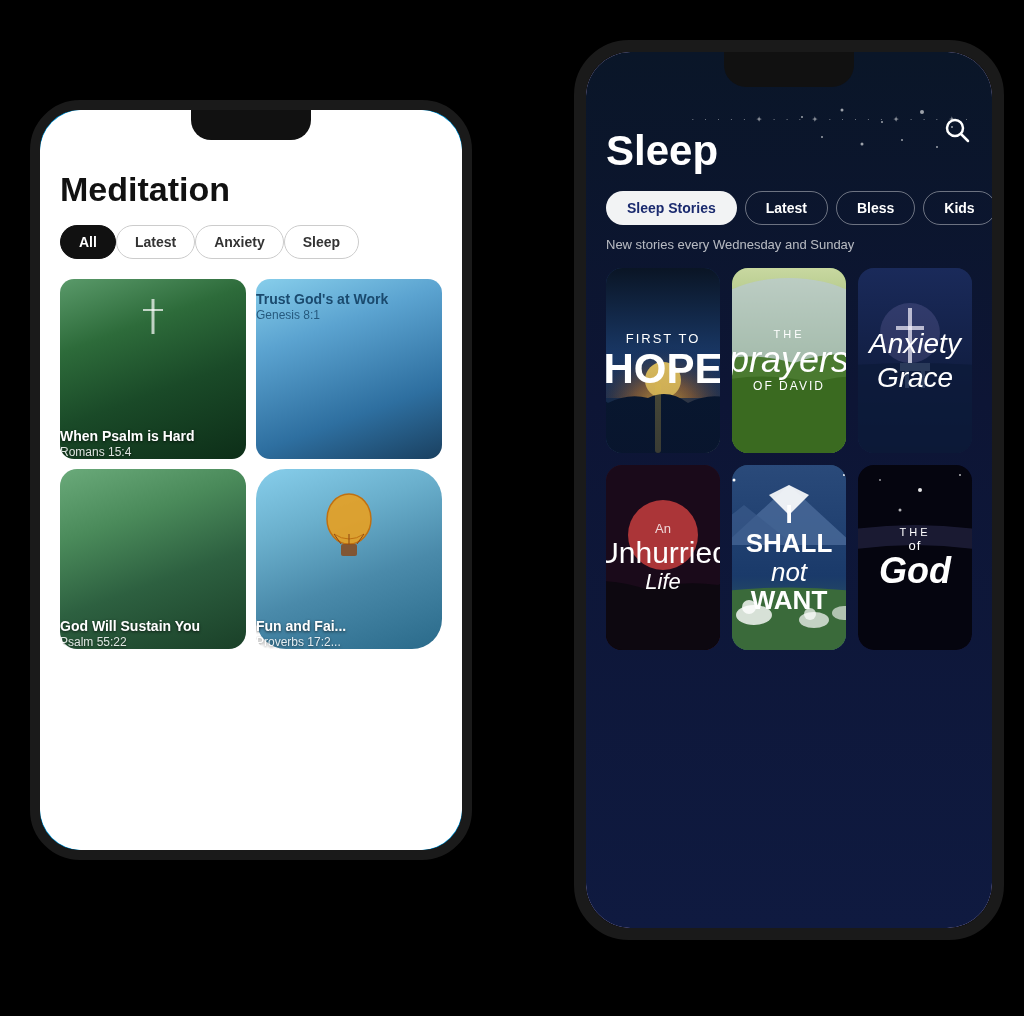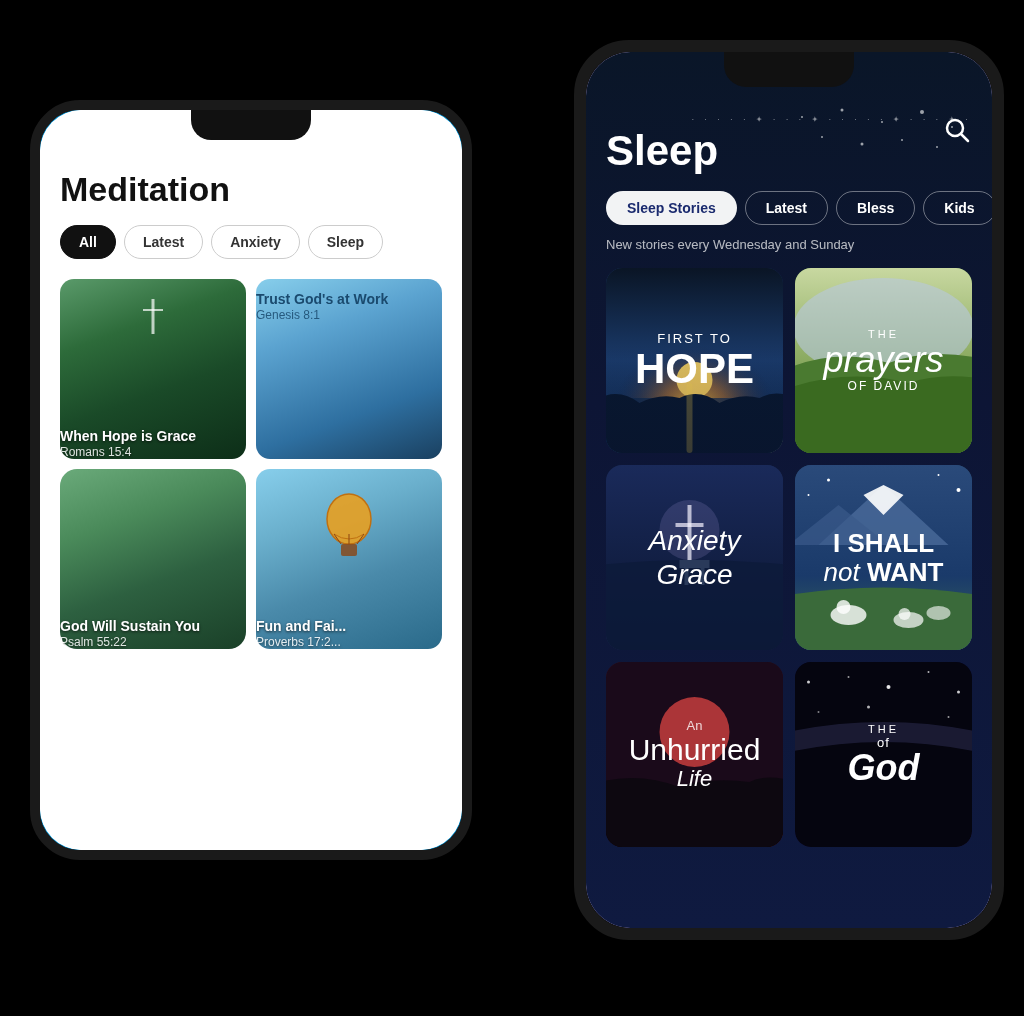--- a/index.html
+++ b/index.html
@@ -61,21 +61,20 @@
     }
     .meditation-title {
       font-size: 34px;
       font-weight: 800;
       color: #111;
       margin-bottom: 16px;
       margin-top: 10px;
     }
     .filter-pills {
       display: flex;
-      gap: 8px;
       margin-bottom: 20px;
       flex-wrap: nowrap;
       overflow: hidden;
     }
     .pill {
       padding: 8px 18px;
       border-radius: 50px;
       font-size: 14px;
       font-weight: 600;
       border: 1.5px solid #ccc;
@@ -252,21 +251,21 @@
       color: #1a2a6e;
       border-color: transparent;
     }
     .sleep-subtitle {
       font-size: 13px;
       color: rgba(255,255,255,0.7);
       margin-bottom: 16px;
     }
     .sleep-grid {
       display: grid;
-      grid-template-columns: 1fr 1fr;
+      grid-template-columns: 1fr 1fr 1fr;
       gap: 12px;
     }
     .sleep-card {
       border-radius: 16px;
       overflow: hidden;
       height: 185px;
       position: relative;
       display: flex;
       align-items: center;
       justify-content: center;
@@ -332,21 +331,21 @@
           <div class="pill">Latest</div>
           <div class="pill">Anxiety</div>
           <div class="pill">Sleep</div>
         </div>
 
         <div class="meditation-grid">
 
           <div class="med-card">
             <div class="med-card-bg card-hope">
               <div class="med-card-info">
-                <div class="card-title">When Hope is Grace</div>
+                <div class="card-title">When Psalm is Hard</div>
                 <div class="card-sub">Romans 15:4</div>
               </div>
             </div>
           </div>
 
           <div class="med-card">
             <div class="med-card-bg card-trust" style="align-items:flex-start; padding-top:12px;">
               <div class="med-card-info card-trust-info">
                 <div class="card-title">Trust God's at Work</div>
                 <div class="card-sub">Genesis 8:1</div>
@@ -357,21 +356,21 @@
           <div class="med-card">
             <div class="med-card-bg card-sustain">
               <div class="med-card-info">
                 <div class="card-title">God Will Sustain You</div>
                 <div class="card-sub">Psalm 55:22</div>
               </div>
             </div>
           </div>
 
           <div class="med-card">
-            <div class="med-card-bg card-fun" style="align-items:flex-end;">
+            <div class="med-card-bg card-fun" style="align-items:flex-end;border-radius:30px;">
 
               <svg width="60" height="80" viewBox="0 0 60 80" style="position:absolute;top:20px;left:50%;transform:translateX(-50%)">
                 <ellipse cx="30" cy="30" rx="22" ry="25" fill="#e8a020" opacity="0.9"></ellipse>
                 <ellipse cx="30" cy="30" rx="22" ry="25" fill="none" stroke="#c07010" stroke-width="1.5"></ellipse>
                 <path d="M15 45 Q30 55 45 45" stroke="#c07010" stroke-width="1" fill="none"></path>
                 <rect x="22" y="55" width="16" height="12" rx="2" fill="#8B4513" opacity="0.8"></rect>
                 <line x1="22" y1="55" x2="15" y2="45" stroke="#8B4513" stroke-width="1"></line>
                 <line x1="38" y1="55" x2="45" y2="45" stroke="#8B4513" stroke-width="1"></line>
                 <line x1="30" y1="55" x2="30" y2="45" stroke="#8B4513" stroke-width="1"></line>
               </svg>
@@ -493,74 +492,74 @@
               <rect x="85" y="100" width="4" height="20" fill="#2a3a5a"></rect>
               <rect x="101" y="100" width="4" height="20" fill="#2a3a5a"></rect>
 
               <ellipse cx="90" cy="65" rx="30" ry="30" fill="rgba(200,180,255,0.15)"></ellipse>
             </svg>
             <div class="sleep-card-text">
               <div class="glorious-text" style="font-size:28px; font-style:italic; line-height:1.2;">Anxiety Grace</div>
             </div>
           </div>
 
-          <div class="sleep-card card-shall">
-            <svg width="100%" height="100%" viewBox="0 0 190 185" preserveAspectRatio="xMidYMid slice" style="position:absolute;top:0;left:0">
-              <defs>
-                <linearGradient id="mountainGrad" x1="0" y1="0" x2="0" y2="1">
-                  <stop offset="0%" stop-color="#2a4a7a"></stop>
-                  <stop offset="60%" stop-color="#1a3a6a"></stop>
-                  <stop offset="100%" stop-color="#3a6a5a"></stop>
-                </linearGradient>
-              </defs>
-              <rect width="190" height="185" fill="url(#mountainGrad)"></rect>
-
-              <path d="M30 80 L95 20 L160 80 Z" fill="#4a6a9a" opacity="0.8"></path>
-              <path d="M0 80 L50 40 L100 80Z" fill="#3a5a8a" opacity="0.7"></path>
-
-              <path d="M75 30 L95 20 L115 30 L95 50Z" fill="white" opacity="0.9"></path>
-
-              <path d="M0 130 Q95 115 190 130 L190 185 L0 185Z" fill="#3a6a3a"></path>
-
-              <ellipse cx="60" cy="150" rx="18" ry="10" fill="white" opacity="0.8"></ellipse>
-              <circle cx="55" cy="142" r="7" fill="white" opacity="0.8"></circle>
-              <ellipse cx="120" cy="155" rx="15" ry="8" fill="white" opacity="0.7"></ellipse>
-              <circle cx="116" cy="149" r="6" fill="white" opacity="0.7"></circle>
-              <ellipse cx="150" cy="148" rx="12" ry="7" fill="white" opacity="0.6"></ellipse>
-
-              <circle cx="40" cy="15" r="1.5" fill="white"></circle>
-              <circle cx="150" cy="10" r="1" fill="white"></circle>
-              <circle cx="170" cy="25" r="2" fill="white"></circle>
-              <circle cx="20" cy="30" r="1" fill="white"></circle>
-            </svg>
-            <div class="sleep-card-text">
-              <div style="font-size:26px;font-weight:900;line-height:1.1">I SHALL<br><span style="font-style:italic;font-weight:400">not</span> WANT</div>
-            </div>
-          </div>
-
           <div class="sleep-card card-unhurried">
             <svg width="100%" height="100%" viewBox="0 0 190 185" preserveAspectRatio="xMidYMid slice" style="position:absolute;top:0;left:0">
               <defs>
                 <radialGradient id="moonGlow" cx="50%" cy="40%" r="40%">
                   <stop offset="0%" stop-color="#e05050" stop-opacity="0.8"></stop>
                   <stop offset="100%" stop-color="#1a0a15" stop-opacity="0"></stop>
                 </radialGradient>
               </defs>
               <rect width="190" height="185" fill="#1a0a1a"></rect>
               <circle cx="95" cy="70" r="35" fill="#d04040" opacity="0.8"></circle>
               <rect x="0" y="130" width="190" height="55" fill="#0a0508"></rect>
               <path d="M0 120 Q40 110 80 125 Q110 115 150 120 Q165 112 190 118 L190 185 L0 185Z" fill="#0d0810"></path>
             </svg>
             <div class="sleep-card-text">
               <div style="font-size:13px;opacity:0.8">An</div>
               <div style="font-size:30px;font-weight:300;line-height:1.1">Unhurried</div>
               <div style="font-size:22px;font-style:italic">Life</div>
             </div>
           </div>
 
+          <div class="sleep-card card-shall">
+            <svg width="100%" height="100%" viewBox="0 0 190 185" preserveAspectRatio="xMidYMid slice" style="position:absolute;top:0;left:0">
+              <defs>
+                <linearGradient id="mountainGrad" x1="0" y1="0" x2="0" y2="1">
+                  <stop offset="0%" stop-color="#2a4a7a"></stop>
+                  <stop offset="60%" stop-color="#1a3a6a"></stop>
+                  <stop offset="100%" stop-color="#3a6a5a"></stop>
+                </linearGradient>
+              </defs>
+              <rect width="190" height="185" fill="url(#mountainGrad)"></rect>
+
+              <path d="M30 80 L95 20 L160 80 Z" fill="#4a6a9a" opacity="0.8"></path>
+              <path d="M0 80 L50 40 L100 80Z" fill="#3a5a8a" opacity="0.7"></path>
+
+              <path d="M75 30 L95 20 L115 30 L95 50Z" fill="white" opacity="0.9"></path>
+
+              <path d="M0 130 Q95 115 190 130 L190 185 L0 185Z" fill="#3a6a3a"></path>
+
+              <ellipse cx="60" cy="150" rx="18" ry="10" fill="white" opacity="0.8"></ellipse>
+              <circle cx="55" cy="142" r="7" fill="white" opacity="0.8"></circle>
+              <ellipse cx="120" cy="155" rx="15" ry="8" fill="white" opacity="0.7"></ellipse>
+              <circle cx="116" cy="149" r="6" fill="white" opacity="0.7"></circle>
+              <ellipse cx="150" cy="148" rx="12" ry="7" fill="white" opacity="0.6"></ellipse>
+
+              <circle cx="40" cy="15" r="1.5" fill="white"></circle>
+              <circle cx="150" cy="10" r="1" fill="white"></circle>
+              <circle cx="170" cy="25" r="2" fill="white"></circle>
+              <circle cx="20" cy="30" r="1" fill="white"></circle>
+            </svg>
+            <div class="sleep-card-text">
+              <div style="font-size:26px;font-weight:900;line-height:1.1">I SHALL<br><span style="font-style:italic;font-weight:400">not</span> WANT</div>
+            </div>
+          </div>
+
           <div class="sleep-card card-mystery">
             <svg width="100%" height="100%" viewBox="0 0 190 185" preserveAspectRatio="xMidYMid slice" style="position:absolute;top:0;left:0">
               <rect width="190" height="185" fill="#05050f"></rect>
 
               <circle cx="20" cy="20" r="1.5" fill="white" opacity="0.8"></circle>
               <circle cx="60" cy="15" r="1" fill="white" opacity="0.6"></circle>
               <circle cx="100" cy="25" r="2" fill="white" opacity="0.9"></circle>
               <circle cx="140" cy="10" r="1" fill="white" opacity="0.7"></circle>
               <circle cx="170" cy="30" r="1.5" fill="white" opacity="0.8"></circle>
               <circle cx="30" cy="50" r="1" fill="white" opacity="0.5"></circle>

